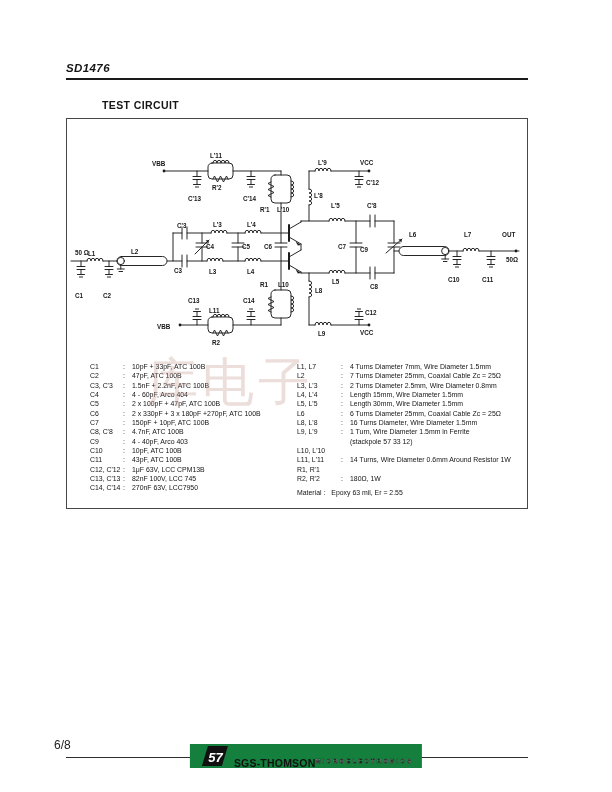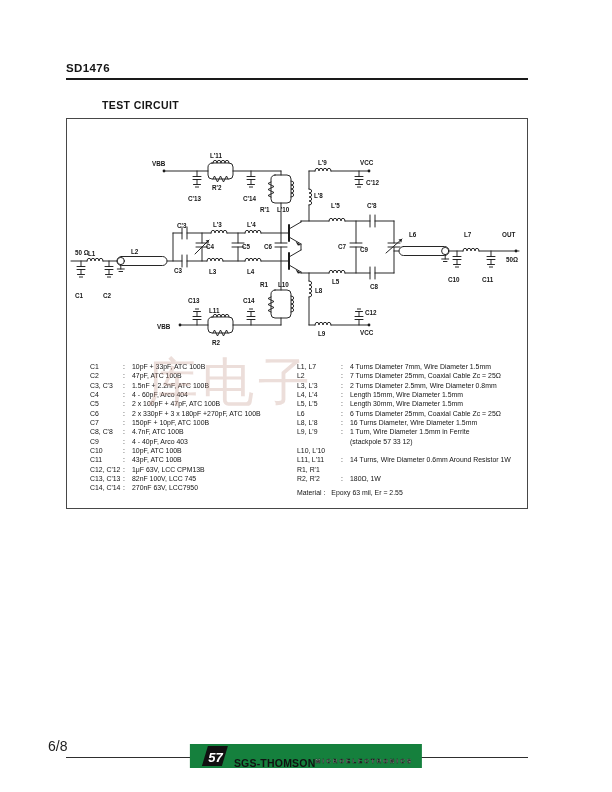--- a/index.html
+++ b/index.html
@@ -1,37 +1,37 @@
 <!DOCTYPE html>
 <html><head>
 <meta charset="utf-8">
 <style>
   html,body{margin:0;padding:0;background:#e8e8e8;}
   .page{position:relative;width:612px;height:792px;background:#ffffff;margin:0 auto;
         font-family:"Liberation Sans",sans-serif;color:#151515;overflow:hidden;}
-  .docid{position:absolute;left:66px;top:62px;font-size:11.5px;font-weight:bold;letter-spacing:.4px;}
+  .docid{position:absolute;left:66px;top:62px;font-size:11.5px;font-weight:bold;letter-spacing:.4px;font-style:italic;}
   .hrule{position:absolute;left:66px;top:78px;width:462px;height:2px;background:#1a1a1a;}
   .secttitle{position:absolute;left:66px;top:99px;font-size:10.5px;font-weight:bold;letter-spacing:.4px;margin-left:36px;}
   .circbox{position:absolute;left:66px;top:118px;width:460px;height:389px;border:1.2px solid #474747;background:#fff;}
   .schem{position:absolute;left:0;top:2px;}
   .wire{stroke:#1b1b1b;stroke-width:.95;fill:none;stroke-linecap:round;stroke-linejoin:round;}
   .thick{stroke-width:2;}
   .fillb{fill:#1b1b1b;stroke:none;}
   .whitefill{fill:#fff;}
   .sl{font-family:"Liberation Sans",sans-serif;font-size:6.3px;font-weight:bold;fill:#161616;}
   .plist{position:absolute;font-size:6.9px;color:#141414;}
   .prow{display:flex;height:9.35px;line-height:9.4px;white-space:nowrap;}
   .pname{flex:0 0 33px;}
   .rcol .pname{flex:0 0 44px;}
   .psep{flex:0 0 9px;}
   .material{position:absolute;left:230px;top:370px;font-size:6.9px;color:#141414;white-space:nowrap;}
   .material .psep2{display:inline-block;width:6px;}
   .watermark{position:absolute;left:146px;top:348px;font-size:52px;letter-spacing:4px;
              color:rgba(198,158,148,.34);font-family:"DejaVu Sans",sans-serif;pointer-events:none;z-index:5;}
-  .pagenum{position:absolute;left:48px;top:738px;font-size:14px;color:#222;}
+  .pagenum{position:absolute;left:54px;top:738px;font-size:12px;color:#222;}
   .frule{position:absolute;left:66px;top:757px;width:462px;height:1.3px;background:#2e2e2e;}
   .logo{position:absolute;left:50%;top:744px;transform:translateX(-50%);background:#15803d;
         padding:0 9px;display:flex;align-items:flex-end;gap:5px;z-index:2;}
   .brand{display:flex;flex-direction:row;line-height:1;padding-top:4px;}
   .brand-name{font-size:10.5px;font-weight:bold;letter-spacing:.2px;color:#111;}
   .brand-sub{font-size:5.8px;font-weight:bold;letter-spacing:2.3px;color:#fff;
              -webkit-text-stroke:.55px #222;margin-top:1.5px;}
 </style>
 </head>
 <body>

